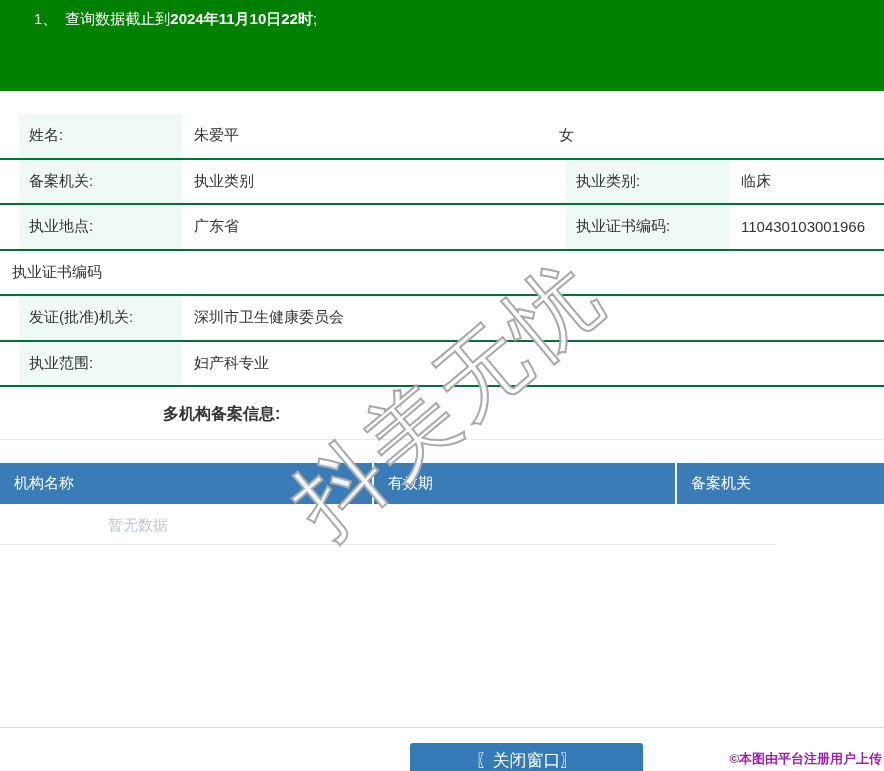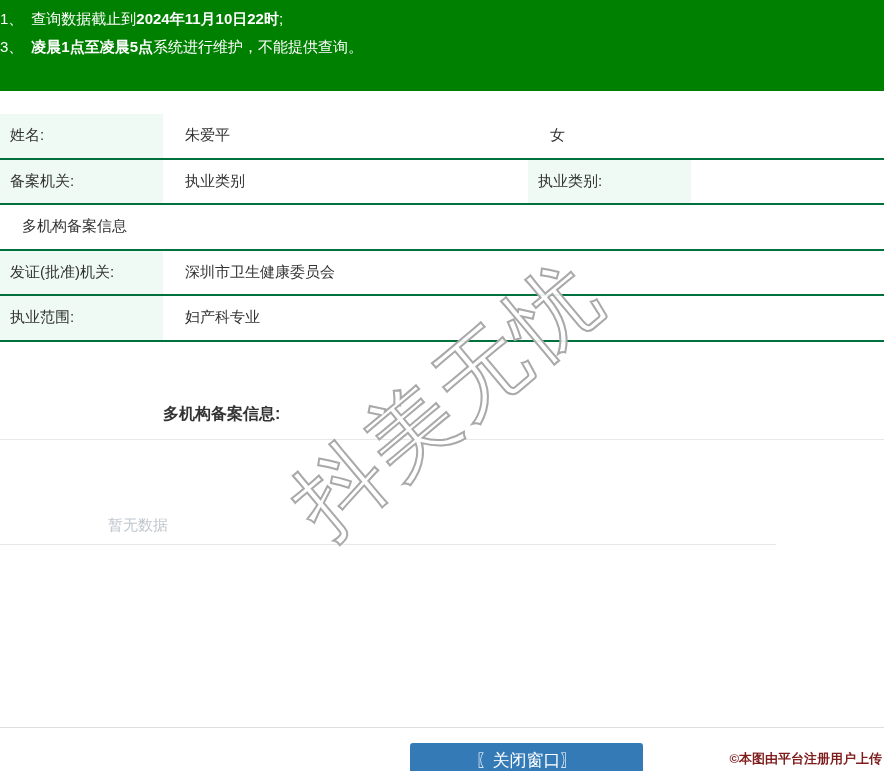--- a/index.html
+++ b/index.html
@@ -10,37 +10,37 @@
   }
   .page{position:absolute;inset:0;}
 
   
   .banner{
     position:absolute;top:0;left:0;width:884px;height:91px;
     background:#008000;color:#ffffff;box-sizing:border-box;
     padding-top:5px;
   }
   .banner-line{
-    line-height:28px;font-size:15px;white-space:nowrap;
+    padding-left:34px;line-height:28px;font-size:15px;white-space:nowrap;
   }
   .banner-line .num{margin-right:8px;}
   .banner-line b{font-weight:bold;}
 
   
   .info-table{position:absolute;top:114px;left:0;width:884px;}
   .irow{
     display:flex;height:45.5px;box-sizing:border-box;
     border-bottom:2px solid #00703c;font-size:15px;color:#333;
   }
   .cell-label{
     width:163px;background:#eefaf3;box-sizing:border-box;
-    padding-left:10px;display:flex;align-items:center;flex-shrink:0;
+    padding-left:10px;display:flex;align-items:center;flex-shrink:0;margin-left:19px;
   }
   .cell-value{
-    width:365px;box-sizing:border-box;padding-left:22px;
+    width:365px;box-sizing:border-box;padding-left:12px;
     display:flex;align-items:center;flex-shrink:0;color:#333;
   }
   .cell-value.grow{flex:1;width:auto;}
 
   
   .section-title{
     position:absolute;top:387px;left:0;width:884px;height:53px;
     line-height:53px;box-sizing:border-box;padding-left:163px;
     text-align:left;font-weight:bold;font-size:16px;color:#333;
     border-bottom:1px solid #e8e8e8;
@@ -69,70 +69,81 @@
     border-top:1px solid #dddddd;
   }
   .close-btn{
     position:absolute;top:743px;left:410px;width:233px;height:34px;
     background:#337ab7;color:#ffffff;border:none;border-radius:3px;
     font-size:17px;cursor:pointer;
     font-family:"Liberation Sans","DejaVu Sans",sans-serif;
   }
   .credit{
     position:absolute;top:750px;right:2px;
-    font-size:13px;font-weight:bold;color:#7f1d1d;white-space:nowrap;
+    font-size:13px;font-weight:bold;color:#a21caf;white-space:nowrap;
     text-shadow:-1px -1px 0 #fff,1px -1px 0 #fff,-1px 1px 0 #fff,1px 1px 0 #fff;
   }
 
   
   .watermark{
     position:absolute;left:448px;top:400px;
     transform:translate(-50%,-50%) rotate(-40deg);
     font-size:88px;letter-spacing:4px;white-space:nowrap;
     color:rgba(255,255,255,0.92);
     -webkit-text-stroke:2px #a9a9a9;
     pointer-events:none;z-index:9;
   }
 </style>
 </head>
 <body>
 
 <div class="page">
 
   <div class="banner">
     <div class="banner-line"><span class="num">1、</span><span>查询数据截止到</span><b>2024年11月10日22时</b><span>;</span></div>
-    <div class="banner-line"><span class="num">3、</span><span></span><b>凌晨1点至凌晨5点</b><span>系统进行维护，不能提供查询。</span></div>
   </div>
 
   <div class="info-table">
     <div class="irow">
       <div class="cell-label">姓名:</div>
       <div class="cell-value">朱爱平</div>
       <div class="cell-value grow">女</div>
     </div>
     <div class="irow">
       <div class="cell-label">备案机关:</div>
       <div class="cell-value">执业类别</div>
       <div class="cell-label">执业类别:</div>
+      <div class="cell-value grow">临床</div>
     </div>
     <div class="irow">
-      <div class="cell-value grow">多机构备案信息</div>
+      <div class="cell-label">执业地点:</div>
+      <div class="cell-value">广东省</div>
+      <div class="cell-label">执业证书编码:</div>
+      <div class="cell-value grow">110430103001966</div>
+    </div>
+    <div class="irow">
+      <div class="cell-value grow">执业证书编码</div>
     </div>
     <div class="irow">
       <div class="cell-label">发证(批准)机关:</div>
       <div class="cell-value grow">深圳市卫生健康委员会</div>
     </div>
     <div class="irow">
       <div class="cell-label">执业范围:</div>
       <div class="cell-value grow">妇产科专业</div>
     </div>
   </div>
 
   <div class="section-title">多机构备案信息:</div>
 
+  <div class="rec-header">
+    <div class="rec-col c1">机构名称</div>
+    <div class="rec-col c2">有效期</div>
+    <div class="rec-col c3">备案机关</div>
+  </div>
 
   <div class="rec-empty">暂无数据</div>
 
   <div class="footer-line"></div>
 
   <button class="close-btn">〖关闭窗口〗</button>
 
   <div class="credit">©本图由平台注册用户上传</div>
 
   <div class="watermark">抖美无忧</div>

